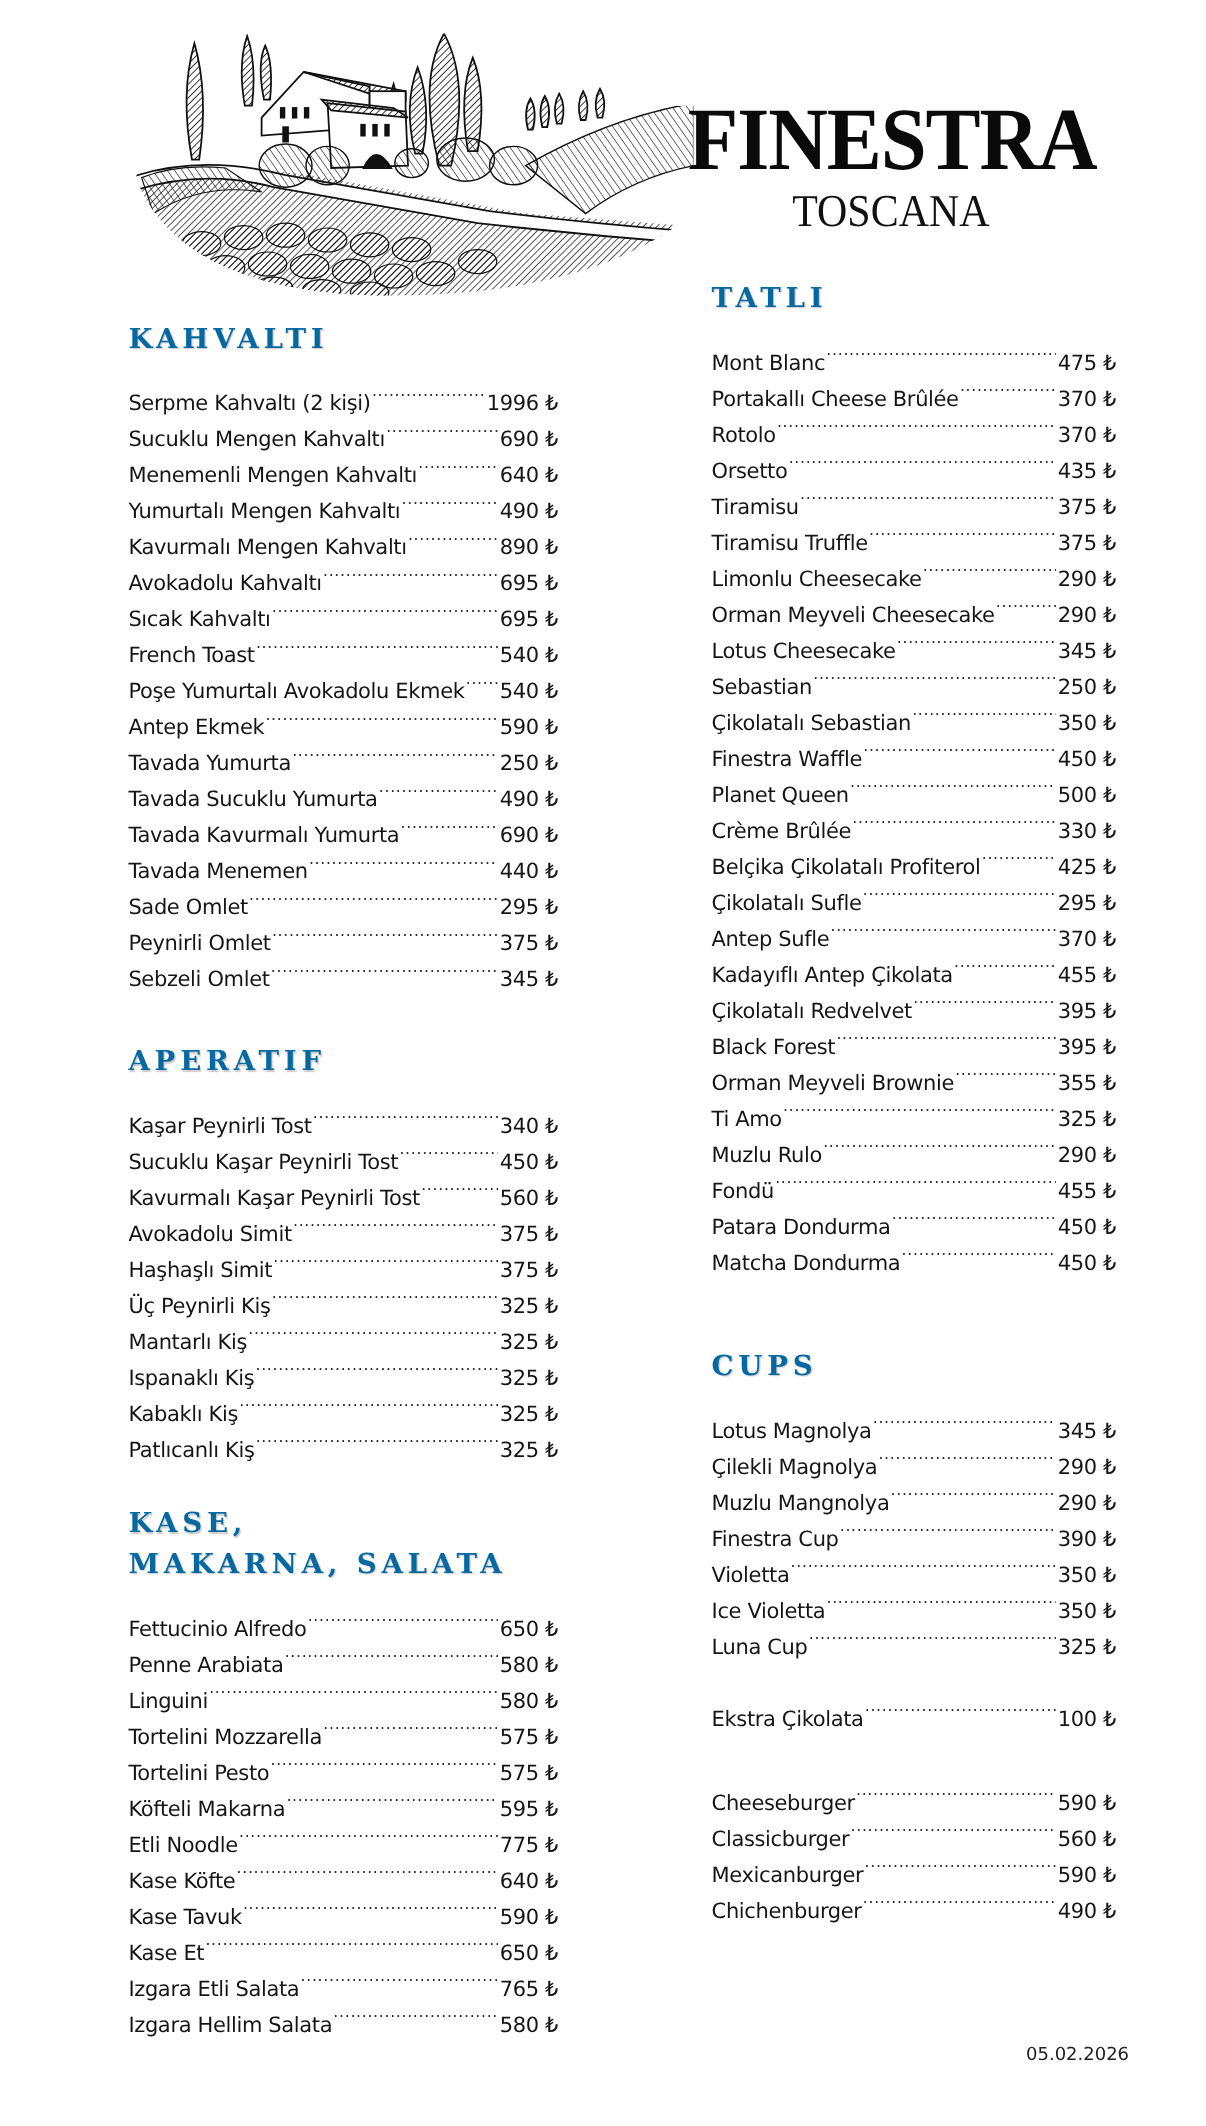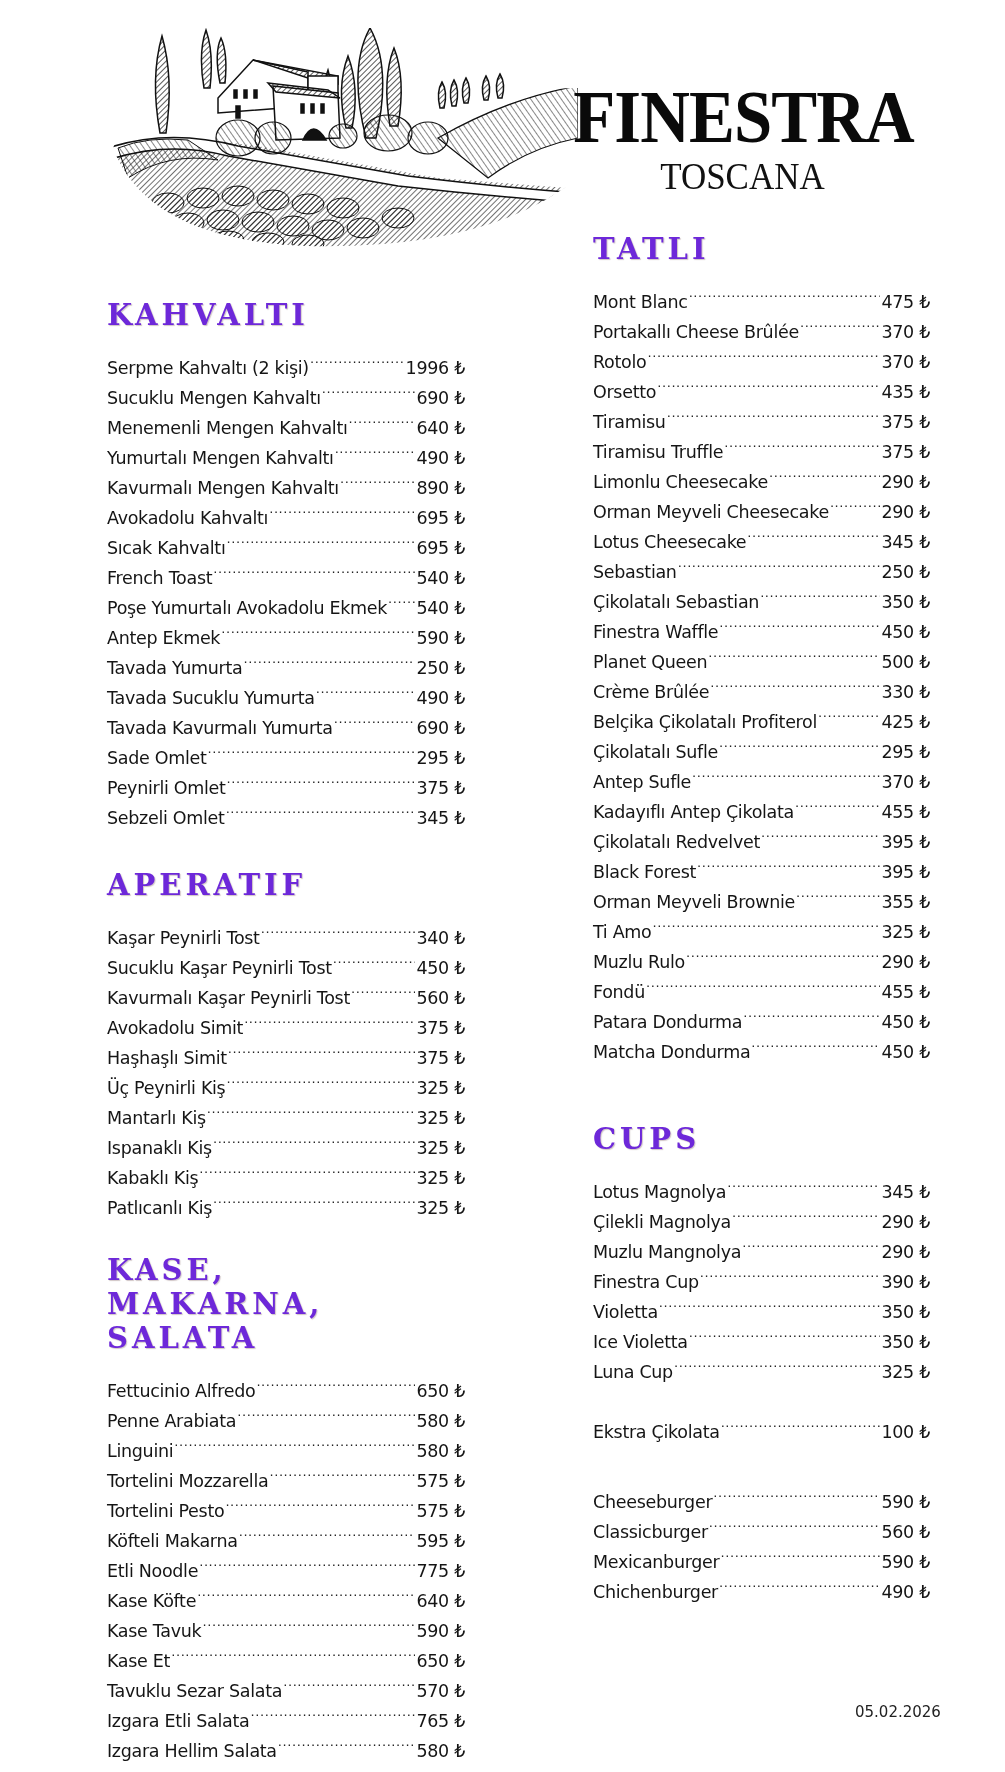--- a/index.html
+++ b/index.html
@@ -10,21 +10,21 @@
   .brand { position: absolute; left: 548px; top: 80px; width: 360px; text-align: center; }
   .brand-name { font-family: "Liberation Serif", "DejaVu Serif", serif; font-weight: bold;
                 font-size: 74px; line-height: 74px; letter-spacing: -1px; color: #0a0a0a;
                 transform: scaleX(0.93); transform-origin: right center; display: block; }
   .brand-sub { font-family: "Liberation Serif", "DejaVu Serif", serif; font-size: 38px;
                line-height: 40px; color: #111; margin-top: 2px; display: block;
                transform: scaleX(0.92); transform-origin: right center; }
 
   .section { position: absolute; }
   .section-title { font-family: "DejaVu Serif", "Liberation Serif", serif; font-weight: bold;
-                   font-size: 29px; letter-spacing: 4px; color: #6d28d9; line-height: 34px;
+                   font-size: 23px; letter-spacing: 4px; color: #0369a1; line-height: 34px;
                    text-shadow: 1px 1px 1px rgba(120,90,90,0.35); margin: 0 0 12px 0; white-space: pre-line; }
   .items { list-style: none; margin: 0; padding: 0; }
   .item { display: flex; align-items: baseline; height: 30px; font-size: 17.5px; line-height: 30px;
           color: #151515; white-space: nowrap; }
   .item-name { flex: 0 0 auto; letter-spacing: -0.3px; }
   .item-dots { flex: 1 1 auto; overflow: hidden; height: 30px; position: relative; margin: 0 1px; }
   .item-dots::before { content: "......................................................................................................................................................"; position: absolute; left: 0; bottom: 0; font-size: 13px; letter-spacing: 0.6px; line-height: 30px; color: #222; }
   .item-price { flex: 0 0 auto; letter-spacing: -0.3px; }
 
   .left-col { left: 107px; width: 358px; }
@@ -113,21 +113,21 @@
     <ellipse cx="160" cy="214" rx="16" ry="9"></ellipse>
       <ellipse cx="200" cy="216" rx="16" ry="9"></ellipse>
   </g>
 </svg>
 
 <div class="brand">
   <span class="brand-name">FINESTRA</span>
   <span class="brand-sub">TOSCANA</span>
 </div>
 
-<section class="section left-col" style="top:266px;margin-top:32px;">
+<section class="section left-col" style="top:266px;">
   <h2 class="section-title">KAHVALTI</h2>
   <ul class="items" id="list-l0">
       <li class="item">
         <span class="item-name">Serpme Kahvaltı (2 kişi) </span>
         <span class="item-dots"></span>
         <span class="item-price">1996 ₺</span>
       </li>
       <li class="item">
         <span class="item-name">Sucuklu Mengen Kahvaltı</span>
         <span class="item-dots"></span>
@@ -180,20 +180,25 @@
       </li>
       <li class="item">
         <span class="item-name">Tavada Sucuklu Yumurta</span>
         <span class="item-dots"></span>
         <span class="item-price">490 ₺</span>
       </li>
       <li class="item">
         <span class="item-name">Tavada Kavurmalı Yumurta</span>
         <span class="item-dots"></span>
         <span class="item-price">690 ₺</span>
+      </li>
+      <li class="item">
+        <span class="item-name">Tavada Menemen</span>
+        <span class="item-dots"></span>
+        <span class="item-price">440 ₺</span>
       </li>
       <li class="item">
         <span class="item-name">Sade Omlet</span>
         <span class="item-dots"></span>
         <span class="item-price"> 295 ₺</span>
       </li>
       <li class="item">
         <span class="item-name">Peynirli Omlet</span>
         <span class="item-dots"></span>
         <span class="item-price">375 ₺</span>
@@ -308,25 +313,20 @@
       </li>
       <li class="item">
         <span class="item-name">Kase Tavuk</span>
         <span class="item-dots"></span>
         <span class="item-price"> 590 ₺</span>
       </li>
       <li class="item">
         <span class="item-name">Kase Et</span>
         <span class="item-dots"></span>
         <span class="item-price"> 650 ₺</span>
-      </li>
-      <li class="item">
-        <span class="item-name">Tavuklu Sezar Salata</span>
-        <span class="item-dots"></span>
-        <span class="item-price">570 ₺</span>
       </li>
       <li class="item">
         <span class="item-name">Izgara Etli Salata</span>
         <span class="item-dots"></span>
         <span class="item-price"> 765 ₺</span>
       </li>
       <li class="item">
         <span class="item-name">Izgara Hellim Salata</span>
         <span class="item-dots"></span>
         <span class="item-price"> 580 ₺</span>

